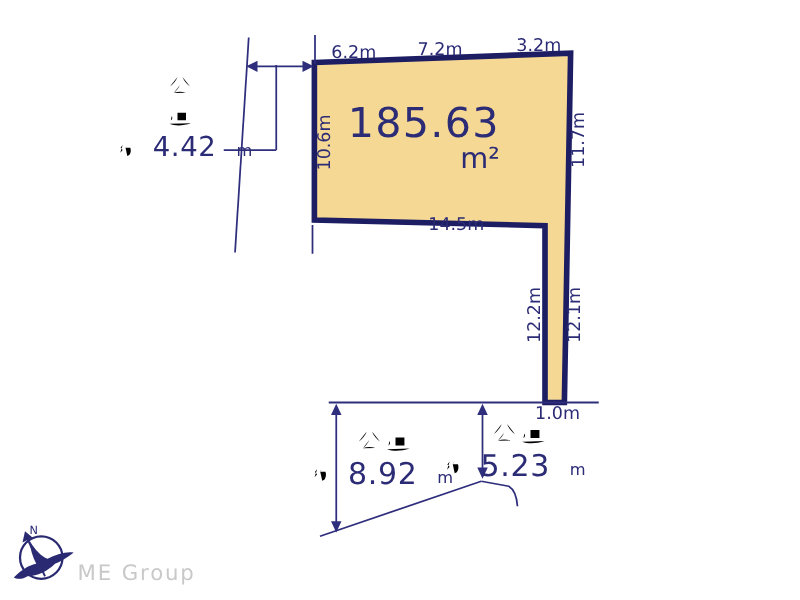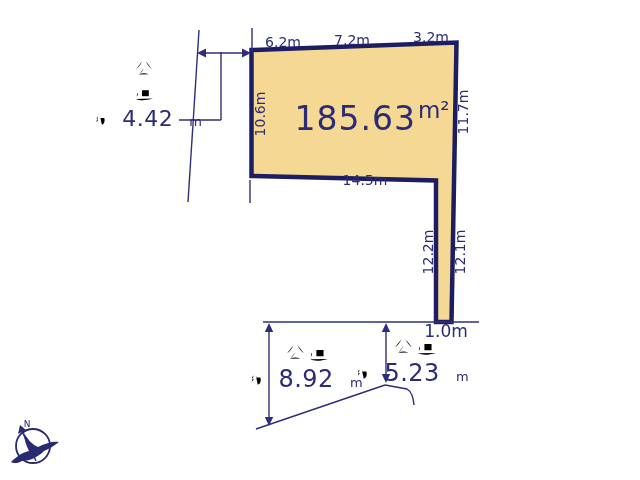--- a/index.html
+++ b/index.html
@@ -6,21 +6,21 @@
   .stage{
     position:relative;width:640px;height:480px;background:#ffffff;overflow:hidden;
     font-family:"DejaVu Sans","Liberation Sans",sans-serif;color:#2b2b76;
   }
   .layer{position:absolute;left:0;top:0;}
   .lbl{
     position:absolute;transform:translate(-50%,-50%);
     font-size:14px;line-height:1;white-space:nowrap;color:#2b2b76;
   }
   .rot{transform:translate(-50%,-50%) rotate(-90deg);}
-  .small{font-size:17px;}
+  .small{font-size:14px;}
   .area{display:flex;align-items:flex-end;gap:2px;}
   .area-num{font-size:33px;letter-spacing:1px;}
   .area-unit{font-size:23px;margin-bottom:13px;}
   .kanji-col{display:flex;flex-direction:column;align-items:center;gap:4px;}
   .kanji-row{display:flex;align-items:center;gap:2px;}
   .wrow{display:flex;align-items:flex-end;gap:16px;justify-content:center;}
   .wnum{font-size:22px;letter-spacing:0.5px;}
   .wnum-b{font-size:24px;letter-spacing:0.5px;}
   .wunit{font-size:13px;margin-bottom:2px;}
   .k{display:block;}
@@ -119,21 +119,21 @@
   <div class="lbl" style="left:352px;top:40px;text-align:right;">7.2m</div>
   <div class="lbl" style="left:431px;top:37px;">3.2m</div>
 
   <div class="lbl rot" style="left:260px;top:114px;">10.6m</div>
   <div class="lbl rot" style="left:463px;top:112px;">11.7m</div>
   <div class="lbl" style="left:345px;top:180px;margin-left:20px;">14.5m</div>
   <div class="lbl rot" style="left:428px;top:252px;">12.2m</div>
   <div class="lbl rot" style="left:460px;top:252px;">12.1m</div>
   <div class="lbl small" style="left:446px;top:331px;">1.0m</div>
 
-  <div class="lbl area" style="left:372px;top:117px;">
+  <div class="lbl area" style="left:339px;top:117px;flex-direction:column;">
     <span class="area-num">185.63</span>
     <span class="area-unit">m²</span>
   </div>
 
   <div class="lbl kanji-col" style="left:144px;top:81px;">
     <span class="sr">公道</span>
     <svg class="k k20" viewBox="0 0 100 100">
         <use href="#k-kou"></use>
       </svg>
     <svg class="k k20" viewBox="0 0 100 100">
@@ -178,14 +178,15 @@
   </div>
   <div class="lbl wrow" style="left:412px;top:373px;">
     <span class="sr">約</span>
     <svg class="k k13" viewBox="0 0 100 100">
         <use href="#k-yaku"></use>
       </svg>
     <span class="wnum-b">5.23</span>
     <span class="wunit">m</span>
   </div>
 
+  <div class="logo-text" style="left:62px;top:459px;">ME Group</div>
 
 </div>
 
 </body></html>

